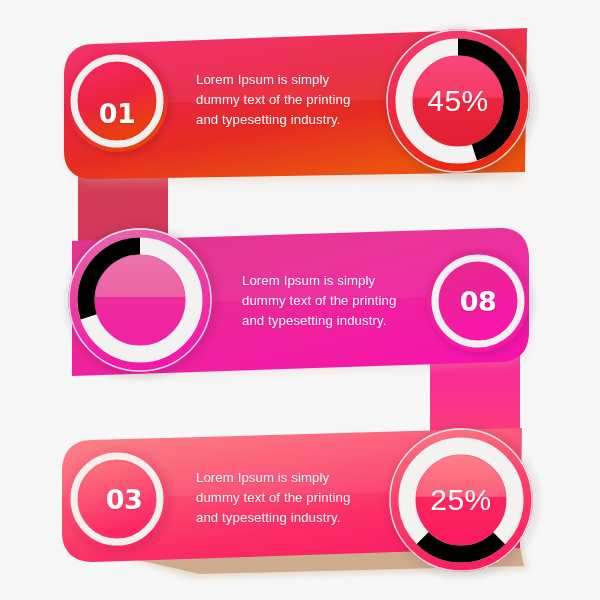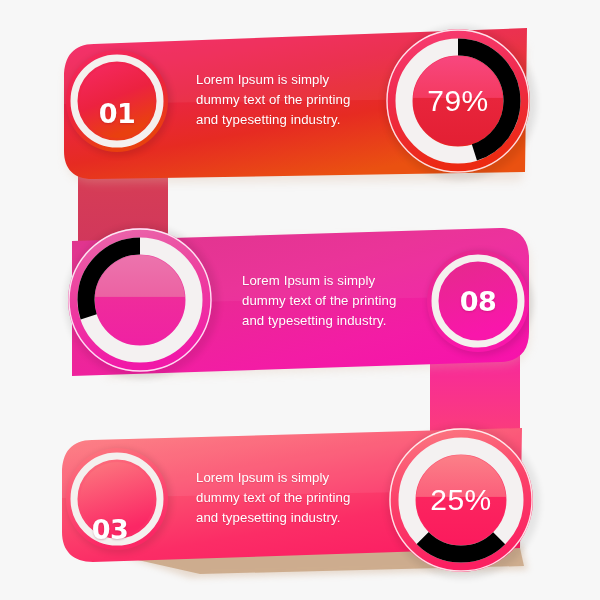--- a/index.html
+++ b/index.html
@@ -48,21 +48,21 @@
     color: #ffffff;
     font-family: "DejaVu Sans", sans-serif;
     font-weight: bold;
     font-size: 27px;
     letter-spacing: -0.5px;
     transform: translate(-50%, -50%);
     text-shadow: 0 1px 2px rgba(120,0,40,0.25);
   }
   #badge-num-1 { left: 117px; top: 101px; margin-top: 12px; }
   #badge-num-2 { left: 478px; top: 301px; }
-  #badge-num-3 { left: 110px; top: 499px; margin-top: 30px; }
+  #badge-num-3 { left: 124px; top: 499px; }
 
   
   .pct {
     position: absolute;
     color: #ffffff;
     font-family: "Liberation Sans", sans-serif;
     font-weight: 300;
     font-size: 30px;
     letter-spacing: 0.5px;
     transform: translate(-50%, -50%);
@@ -264,16 +264,16 @@
 dummy text of the printing
 and typesetting industry.</div>
   <div class="body-text" id="text-3">Lorem Ipsum is simply
 dummy text of the printing
 and typesetting industry.</div>
 
   <div class="badge-num" id="badge-num-1">01</div>
   <div class="badge-num" id="badge-num-2">08</div>
   <div class="badge-num" id="badge-num-3">03</div>
 
-  <div class="pct" id="pct-1">79%</div>
+  <div class="pct" id="pct-1">45%</div>
   <div class="pct" id="pct-3">25%</div>
 
 </div>
 
 </body></html>

